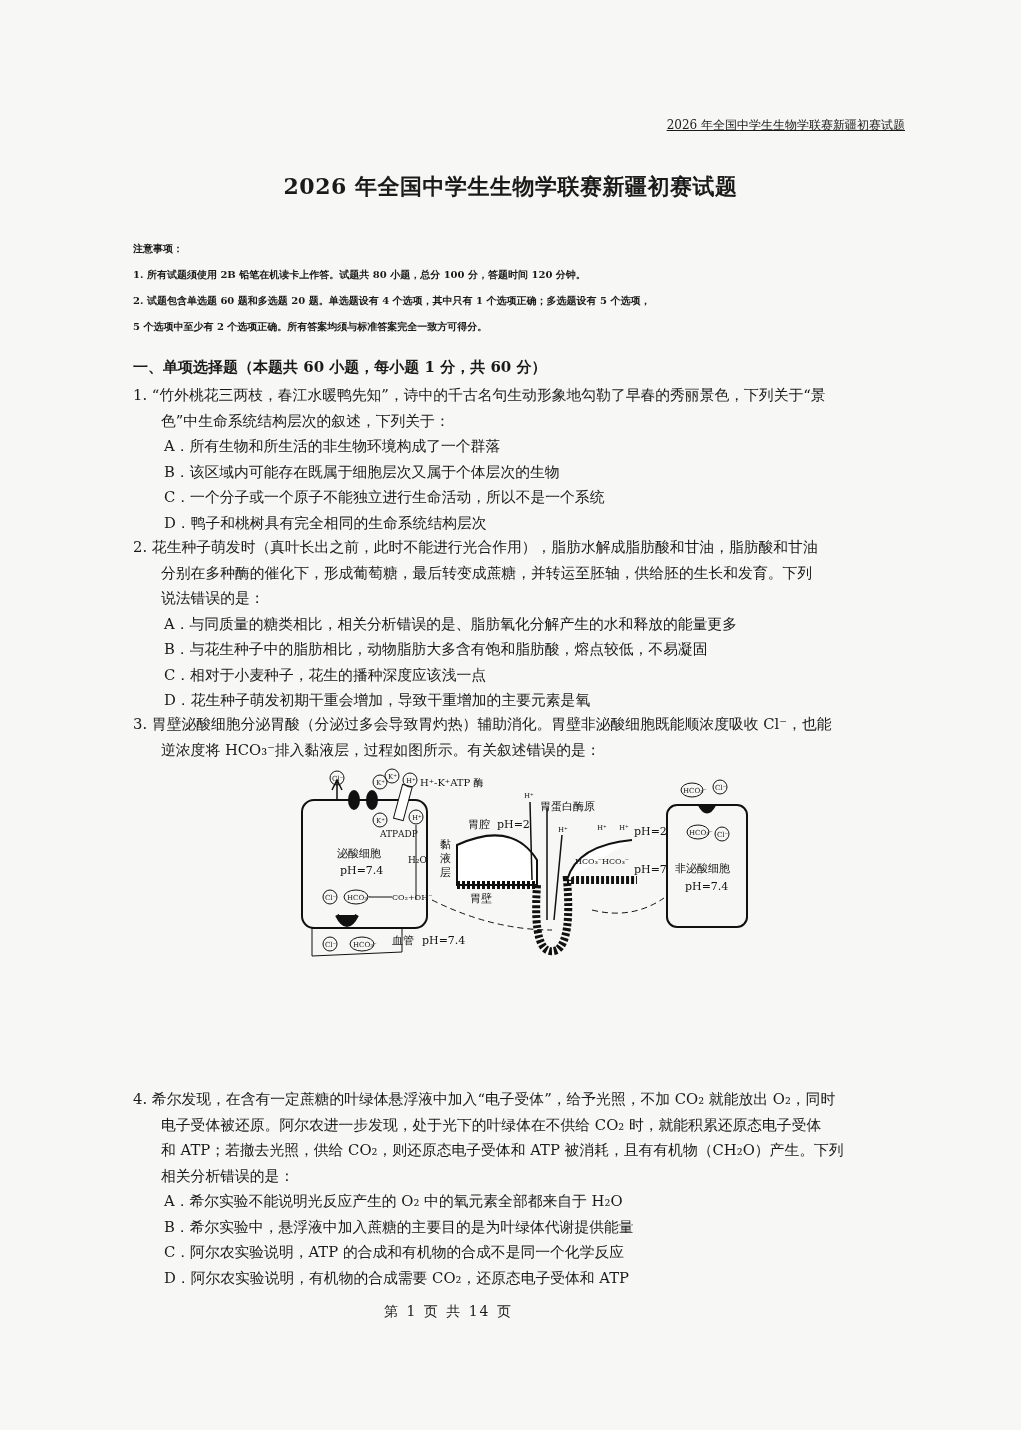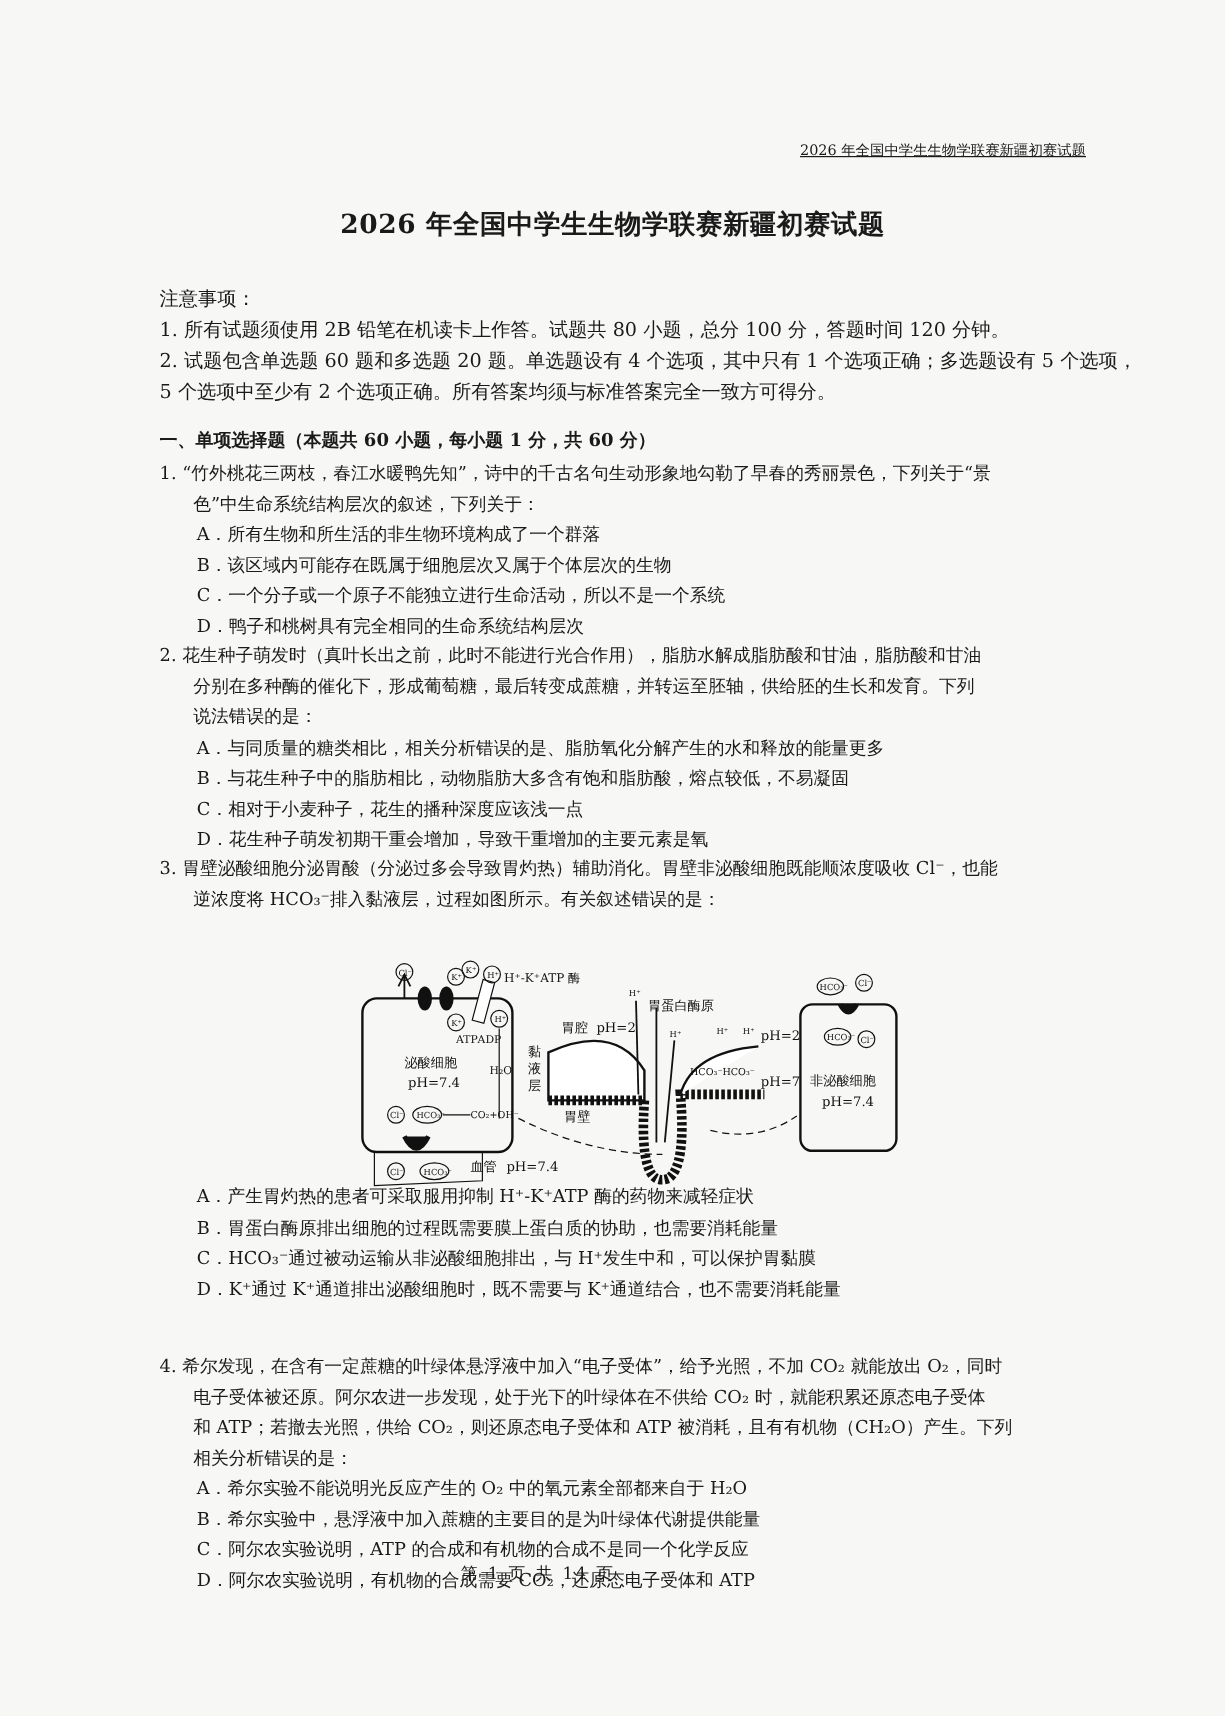--- a/index.html
+++ b/index.html
@@ -9,29 +9,29 @@
   }
   .page { position: absolute; left: 0; top: 0; width: 1021px; height: 1430px; padding-left: 16px; }
   .running-header {
     position: absolute; right: 132px; top: 117px; font-size: 12px;
     text-decoration: underline; letter-spacing: 0px;
   }
   .title {
     position: absolute; left: 0; width: 1021px; top: 172px; text-align: center;
     font-size: 22px; font-weight: bold; letter-spacing: 0.5px;
   }
-  .notice { position: absolute; left: 133px; width: 760px; top: 236px; font-weight: normal; font-size: 16px; }
+  .notice { position: absolute; left: 133px; width: 760px; top: 236px; font-weight: bold; font-size: 10px; }
   .notice .nl { line-height: 26px; height: 26px; white-space: nowrap; }
   .section-head { position: absolute; left: 133px; top: 358px; font-weight: bold; font-size: 15px; }
   .q { position: absolute; left: 133px; width: 760px; font-size: 14.8px; }
   .q .line { height: 25.5px; line-height: 25.5px; white-space: nowrap; }
   .q .indent { padding-left: 28px; }
   .q .opt { padding-left: 31px; }
   .footer { position: absolute; left: 0; width: 897px; top: 1303px; text-align: center; font-size: 14px; letter-spacing: 2px; }
-  .figure { position: absolute; left: 292px; top: 792px; width: 480px; height: 200px; }
+  .figure { position: absolute; left: 292px; top: 760px; width: 480px; height: 200px; }
   .figure svg { width: 100%; height: 100%; }
   .figure text { font-family: "DejaVu Serif", serif; fill: #111; }
 </style>
 </head>
 <body>
 
 <div class="page">
 
   <div class="running-header">2026 年全国中学生生物学联赛新疆初赛试题</div>
 
@@ -146,28 +146,22 @@
       <path d="M408 45 Q415 58 422 45" fill="#111" stroke="#111" stroke-width="4"></path>
       <ellipse cx="406" cy="72" rx="11" ry="7" fill="none" stroke="#111"></ellipse>
       <text x="397" y="75" font-size="7">HCO₃⁻</text>
       <circle cx="430" cy="74" r="7" fill="none" stroke="#111"></circle>
       <text x="425" y="77" font-size="7">Cl⁻</text>
       <text x="383" y="112" font-size="11">非泌酸细胞</text>
       <text x="393" y="130" font-size="11">pH=7.4</text>
     </svg>
   </div>
 
-  <div class="q" style="top:985px;">
-    <div class="line opt">A．产生胃灼热的患者可采取服用抑制 H⁺-K⁺ATP 酶的药物来减轻症状</div>
-    <div class="line opt">B．胃蛋白酶原排出细胞的过程既需要膜上蛋白质的协助，也需要消耗能量</div>
-    <div class="line opt">C．HCO₃⁻通过被动运输从非泌酸细胞排出，与 H⁺发生中和，可以保护胃黏膜</div>
-    <div class="line opt">D．K⁺通过 K⁺通道排出泌酸细胞时，既不需要与 K⁺通道结合，也不需要消耗能量</div>
-  </div>
 
-  <div class="q" style="top:1086px;margin-top:40px;">
+  <div class="q" style="top:1086px;">
     <div class="line"><span>4.</span> <span>希尔发现，在含有一定蔗糖的叶绿体悬浮液中加入“电子受体”，给予光照，不加 CO₂ 就能放出 O₂，同时</span></div>
     <div class="line indent">电子受体被还原。阿尔农进一步发现，处于光下的叶绿体在不供给 CO₂ 时，就能积累还原态电子受体</div>
     <div class="line indent">和 ATP；若撤去光照，供给 CO₂，则还原态电子受体和 ATP 被消耗，且有有机物（CH₂O）产生。下列</div>
     <div class="line indent">相关分析错误的是：</div>
     <div class="line opt">A．希尔实验不能说明光反应产生的 O₂ 中的氧元素全部都来自于 H₂O</div>
     <div class="line opt">B．希尔实验中，悬浮液中加入蔗糖的主要目的是为叶绿体代谢提供能量</div>
     <div class="line opt">C．阿尔农实验说明，ATP 的合成和有机物的合成不是同一个化学反应</div>
     <div class="line opt">D．阿尔农实验说明，有机物的合成需要 CO₂，还原态电子受体和 ATP</div>
   </div>
 

